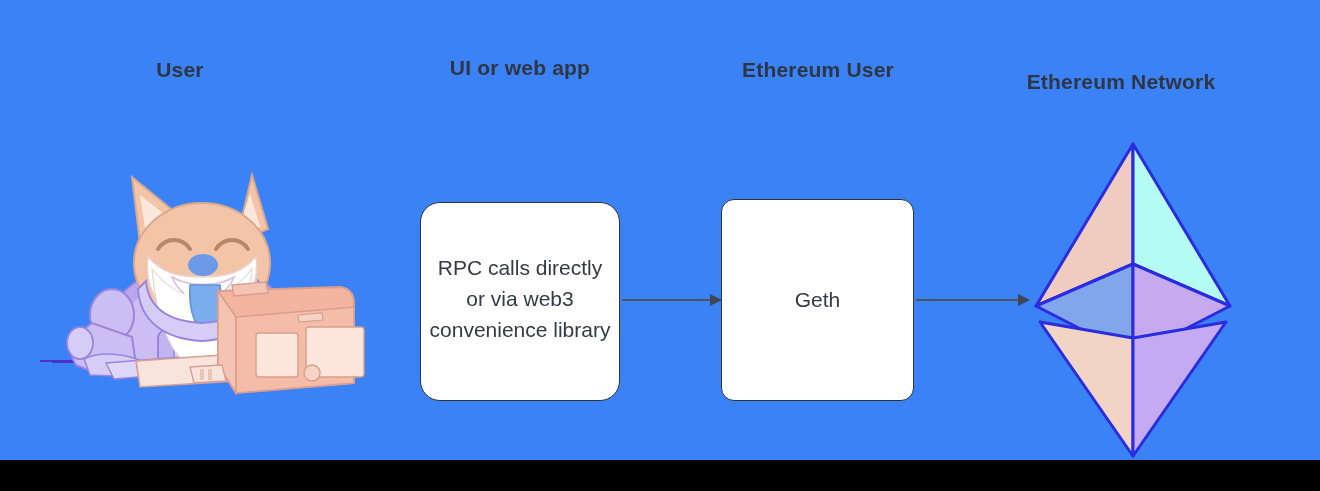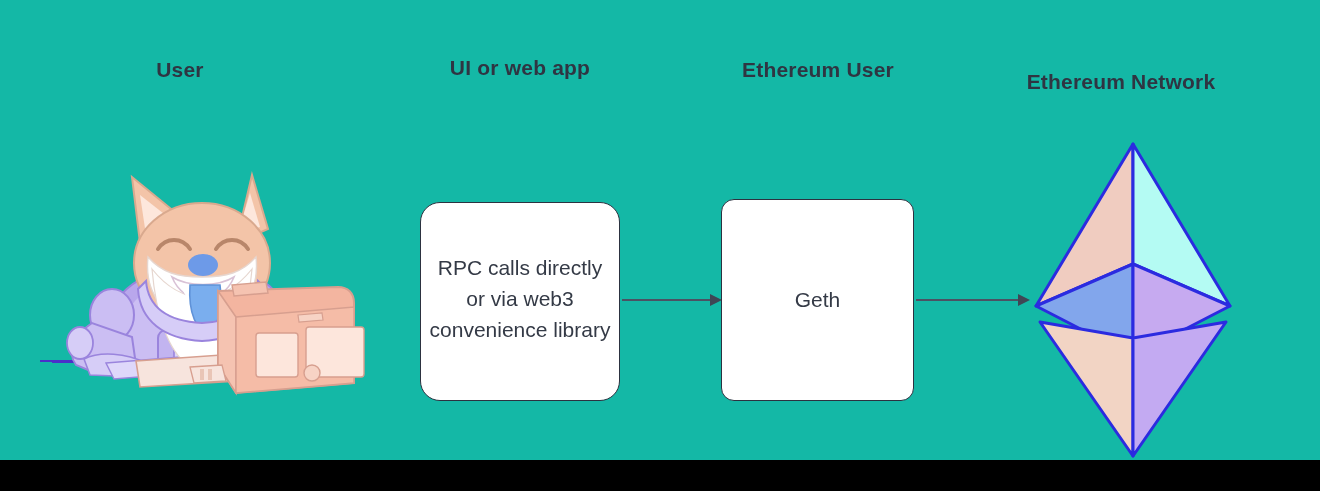--- a/index.html
+++ b/index.html
@@ -1,18 +1,18 @@
 <!DOCTYPE html>
 <html><head>
 <meta charset="utf-8">
 <style>
   html,body{margin:0;padding:0;background:#000;}
   body{width:1320px;height:491px;overflow:hidden;
        font-family:"Liberation Sans","DejaVu Sans",sans-serif;}
-  .stage{position:relative;width:1320px;height:460px;background:#14b8a6;}
+  .stage{position:relative;width:1320px;height:460px;background:#3b82f6;}
 
   .col-label{
     position:absolute;
     font-size:21px;
     font-weight:bold;
     color:#2f3542;
     letter-spacing:.2px;
     white-space:nowrap;
     transform:translateX(-50%);
     text-align:center;

